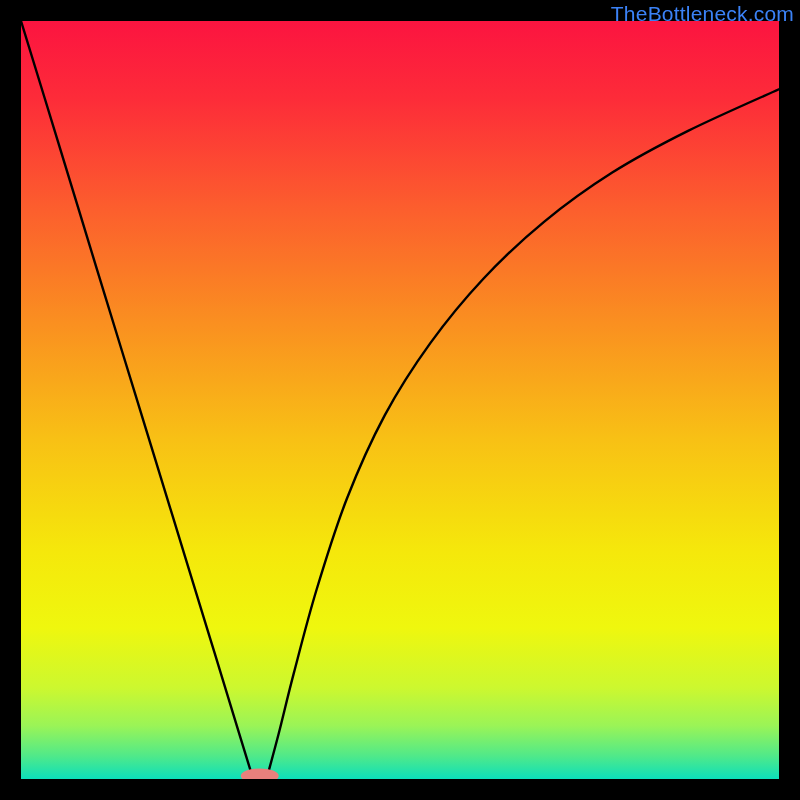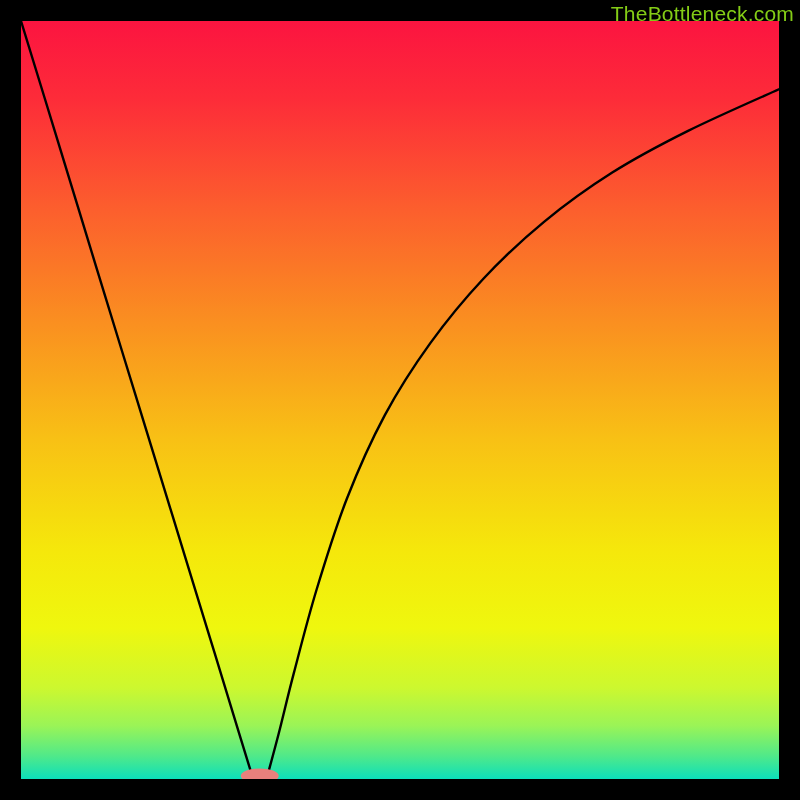--- a/index.html
+++ b/index.html
@@ -23,21 +23,21 @@
     position: absolute;
     left: 0;
     top: 0;
     width: 758px;
     height: 758px;
   }
   .watermark {
     position: absolute;
     top: 2px;
     right: 6px;
-    color: #84cc16;
+    color: #3b82f6;
     font-size: 21px;
     font-weight: 400;
     letter-spacing: 0.2px;
     z-index: 10;
   }
 </style>
 </head>
 <body>
 
 <div class="frame">

